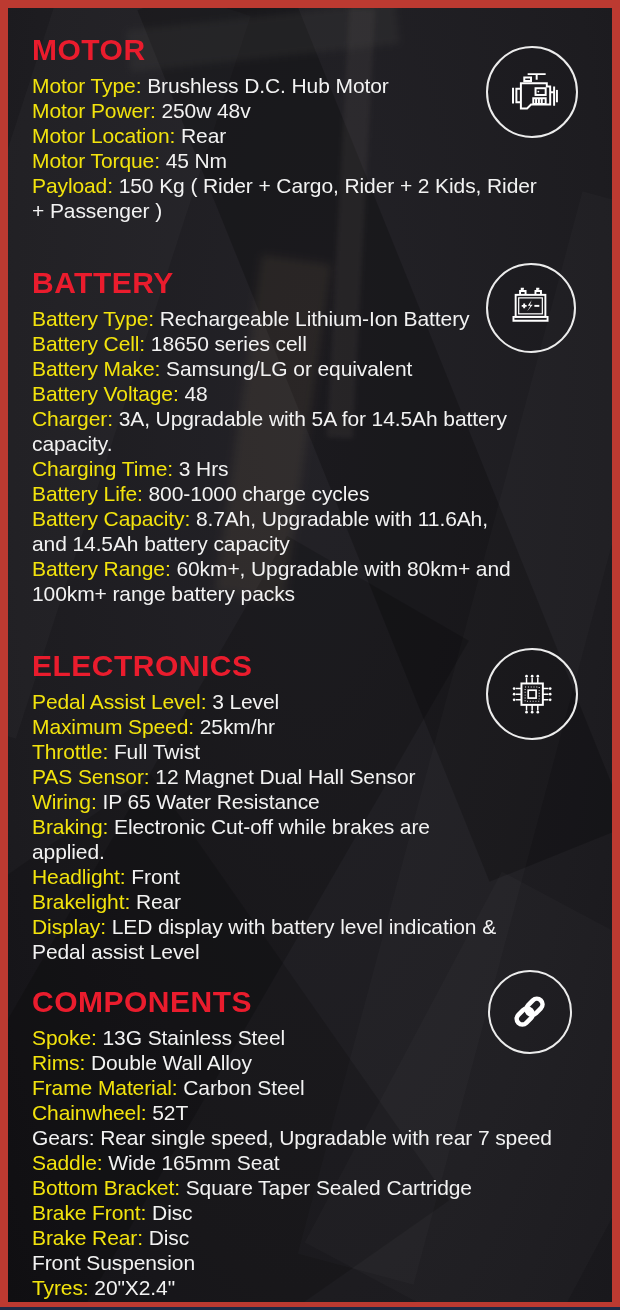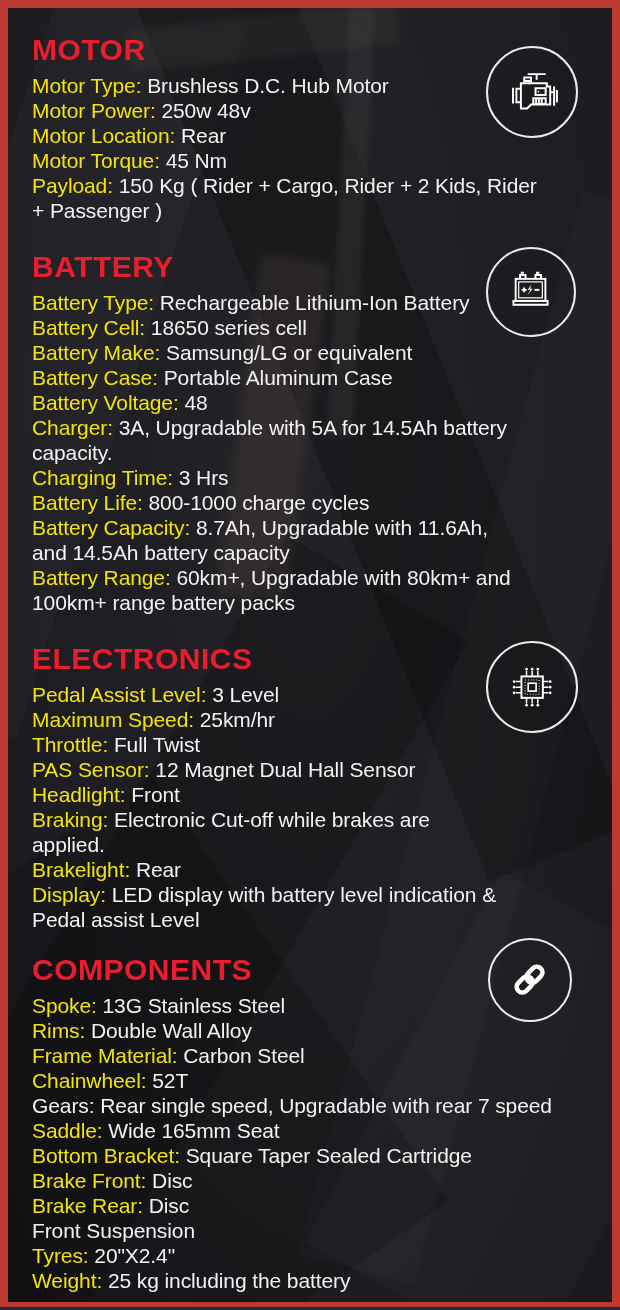--- a/index.html
+++ b/index.html
@@ -27,21 +27,21 @@
   .st4{left:40px;top:520px;width:210px;height:900px;background:rgba(0,0,0,0.18);transform:rotate(30deg);}
   .st5{left:230px;top:250px;width:70px;height:340px;background:rgba(172,146,106,0.10);filter:blur(4px);transform:rotate(8deg);}
   .st6{left:330px;top:0;width:26px;height:430px;background:rgba(125,118,110,0.12);filter:blur(2px);transform:rotate(3deg);}
   .st7{left:120px;top:8px;width:270px;height:42px;background:rgba(95,92,88,0.14);filter:blur(3px);transform:rotate(-6deg);}
   .st8{left:-90px;top:840px;width:420px;height:520px;background:rgba(0,0,0,0.16);transform:rotate(-35deg);}
   .st9{left:380px;top:900px;width:260px;height:420px;background:rgba(255,255,255,0.018);transform:rotate(28deg);}
 
   .sheet{position:relative;z-index:2;}
 
   .section{position:relative;}
-  .section + .section{margin-top:26px;}
+  .section + .section{margin-top:42px;}
   .section.sec-3{margin-top:20px;}
 
   .sec-title{
     margin:0 0 5px 0;
     font-size:30px;line-height:36px;font-weight:bold;
     color:#ea1c2d;letter-spacing:0.5px;
   }
   .spec-line{
     font-size:21px;line-height:25px;color:#f2f2f2;letter-spacing:-0.1px;
     max-width:470px;
@@ -116,21 +116,20 @@
     <path d="M34 47 h9 M38.5 42.5 v9"></path>
     <path d="M57 47 h9"></path>
     <path d="M52 37 l-7 10 h5 l-6 10 l10 -12 h-5 z" fill="#ffffff" stroke="none"></path>
   </svg>
           </div>
     <h2 class="sec-title">BATTERY</h2>
     <div class="spec-list">
             <div class="spec-line"><span class="lbl">Battery Type:</span> <span class="val">Rechargeable Lithium-Ion Battery</span></div>
             <div class="spec-line"><span class="lbl">Battery Cell:</span> <span class="val">18650 series cell</span></div>
             <div class="spec-line"><span class="lbl">Battery Make:</span> <span class="val">Samsung/LG or equivalent</span></div>
-            <div class="spec-line"><span class="lbl">Battery Case:</span> <span class="val">Portable Aluminum Case</span></div>
             <div class="spec-line"><span class="lbl">Battery Voltage:</span> <span class="val">48</span></div>
             <div class="spec-line"><span class="lbl">Charger:</span> <span class="val">3A, Upgradable with 5A for 14.5Ah battery capacity.</span></div>
             <div class="spec-line"><span class="lbl">Charging Time:</span> <span class="val">3 Hrs</span></div>
             <div class="spec-line"><span class="lbl">Battery Life:</span> <span class="val">800-1000 charge cycles</span></div>
             <div class="spec-line"><span class="lbl">Battery Capacity:</span> <span class="val">8.7Ah, Upgradable with 11.6Ah,
 and 14.5Ah battery capacity</span></div>
             <div class="spec-line"><span class="lbl">Battery Range:</span> <span class="val">60km+, Upgradable with 80km+ and
 100km+ range battery packs</span></div>
           </div>
   </section>
@@ -157,22 +156,23 @@
               <circle cx="82" cy="50" r="2.4" fill="#fff" stroke="none"></circle>
               <circle cx="82" cy="60" r="2.4" fill="#fff" stroke="none"></circle>
   </svg>
           </div>
     <h2 class="sec-title">ELECTRONICS</h2>
     <div class="spec-list">
             <div class="spec-line"><span class="lbl">Pedal Assist Level:</span> <span class="val">3 Level</span></div>
             <div class="spec-line"><span class="lbl">Maximum Speed:</span> <span class="val">25km/hr</span></div>
             <div class="spec-line"><span class="lbl">Throttle:</span> <span class="val">Full Twist</span></div>
             <div class="spec-line"><span class="lbl">PAS Sensor:</span> <span class="val">12 Magnet Dual Hall Sensor</span></div>
+            <div class="spec-line"><span class="lbl">Wiring:</span> <span class="val">IP 65 Water Resistance</span></div>
+            <div class="spec-line"><span class="lbl">Braking:</span> <span class="val">Electronic Cut-off while brakes are applied.</span></div>
             <div class="spec-line"><span class="lbl">Headlight:</span> <span class="val">Front</span></div>
-            <div class="spec-line"><span class="lbl">Braking:</span> <span class="val">Electronic Cut-off while brakes are applied.</span></div>
             <div class="spec-line"><span class="lbl">Brakelight:</span> <span class="val">Rear</span></div>
             <div class="spec-line"><span class="lbl">Display:</span> <span class="val">LED display with battery level indication &amp;
 Pedal assist Level</span></div>
           </div>
   </section>
         <section class="section sec-3">
     <div class="icon-circle">
             <svg viewBox="0 0 100 100" fill="none" stroke="#ffffff" stroke-width="9" stroke-linejoin="round">
     <g transform="rotate(-45 50 50)">
       <rect x="19" y="39" width="35" height="22" rx="11"></rect>

